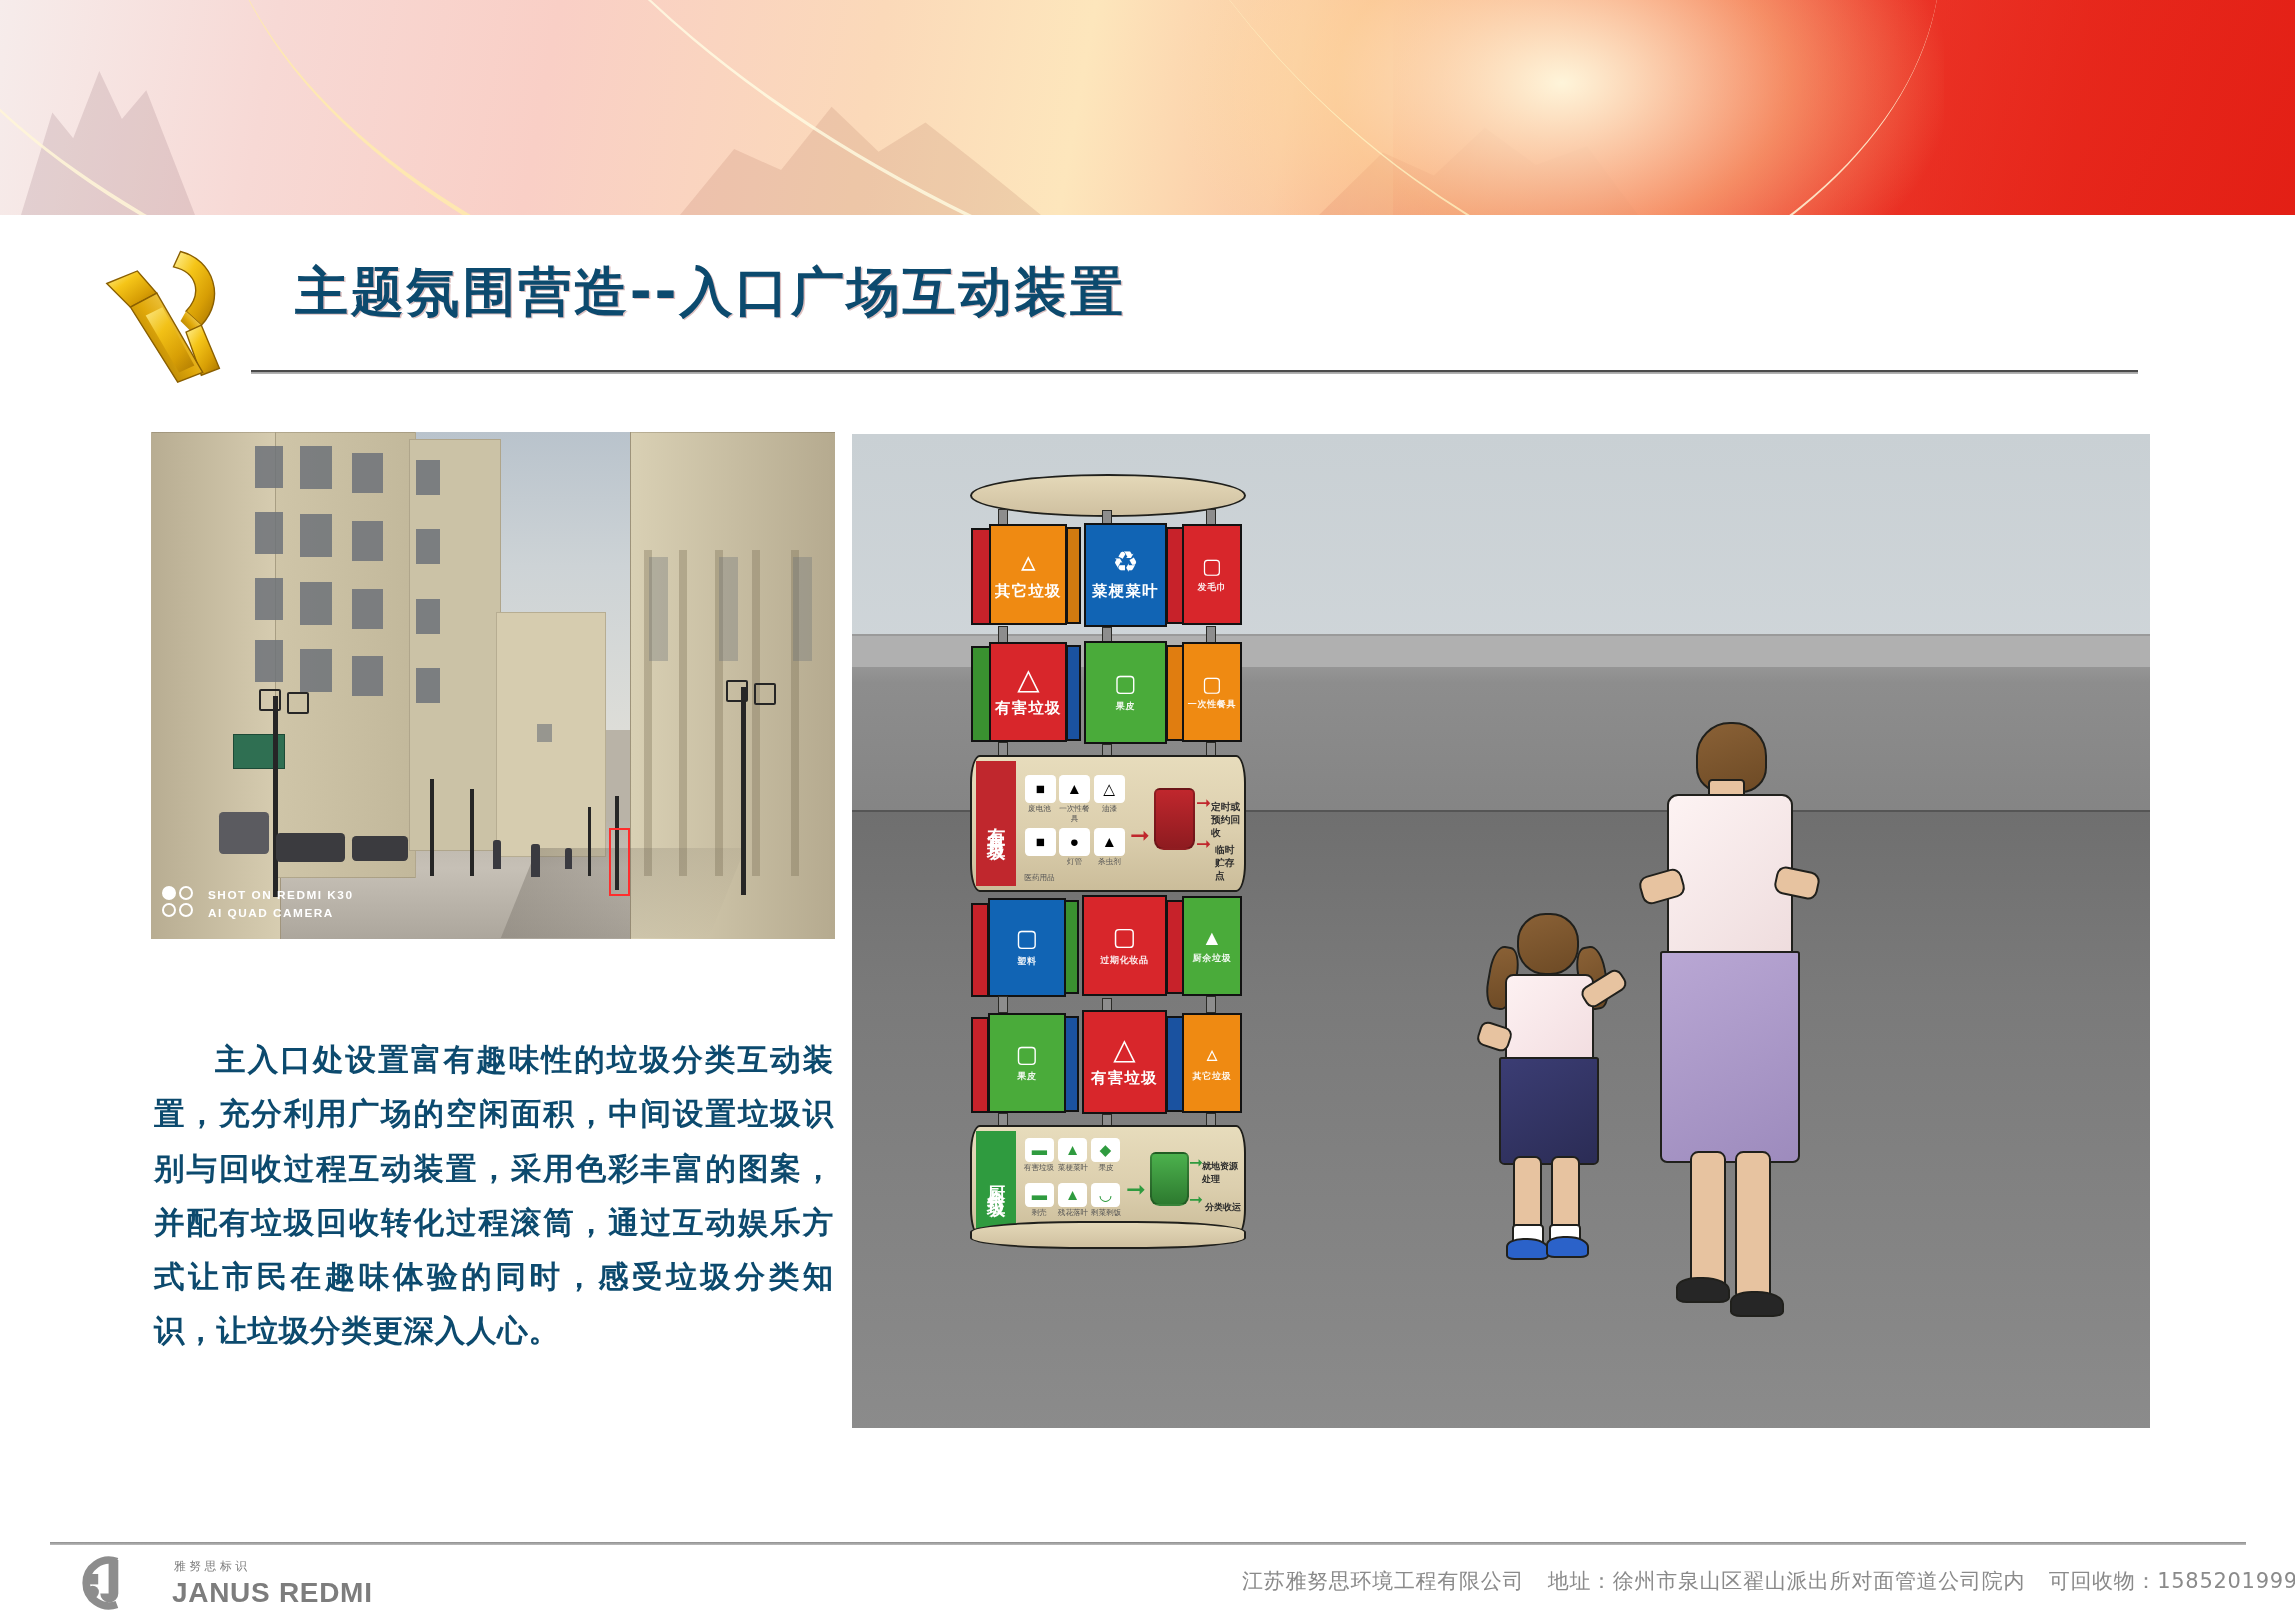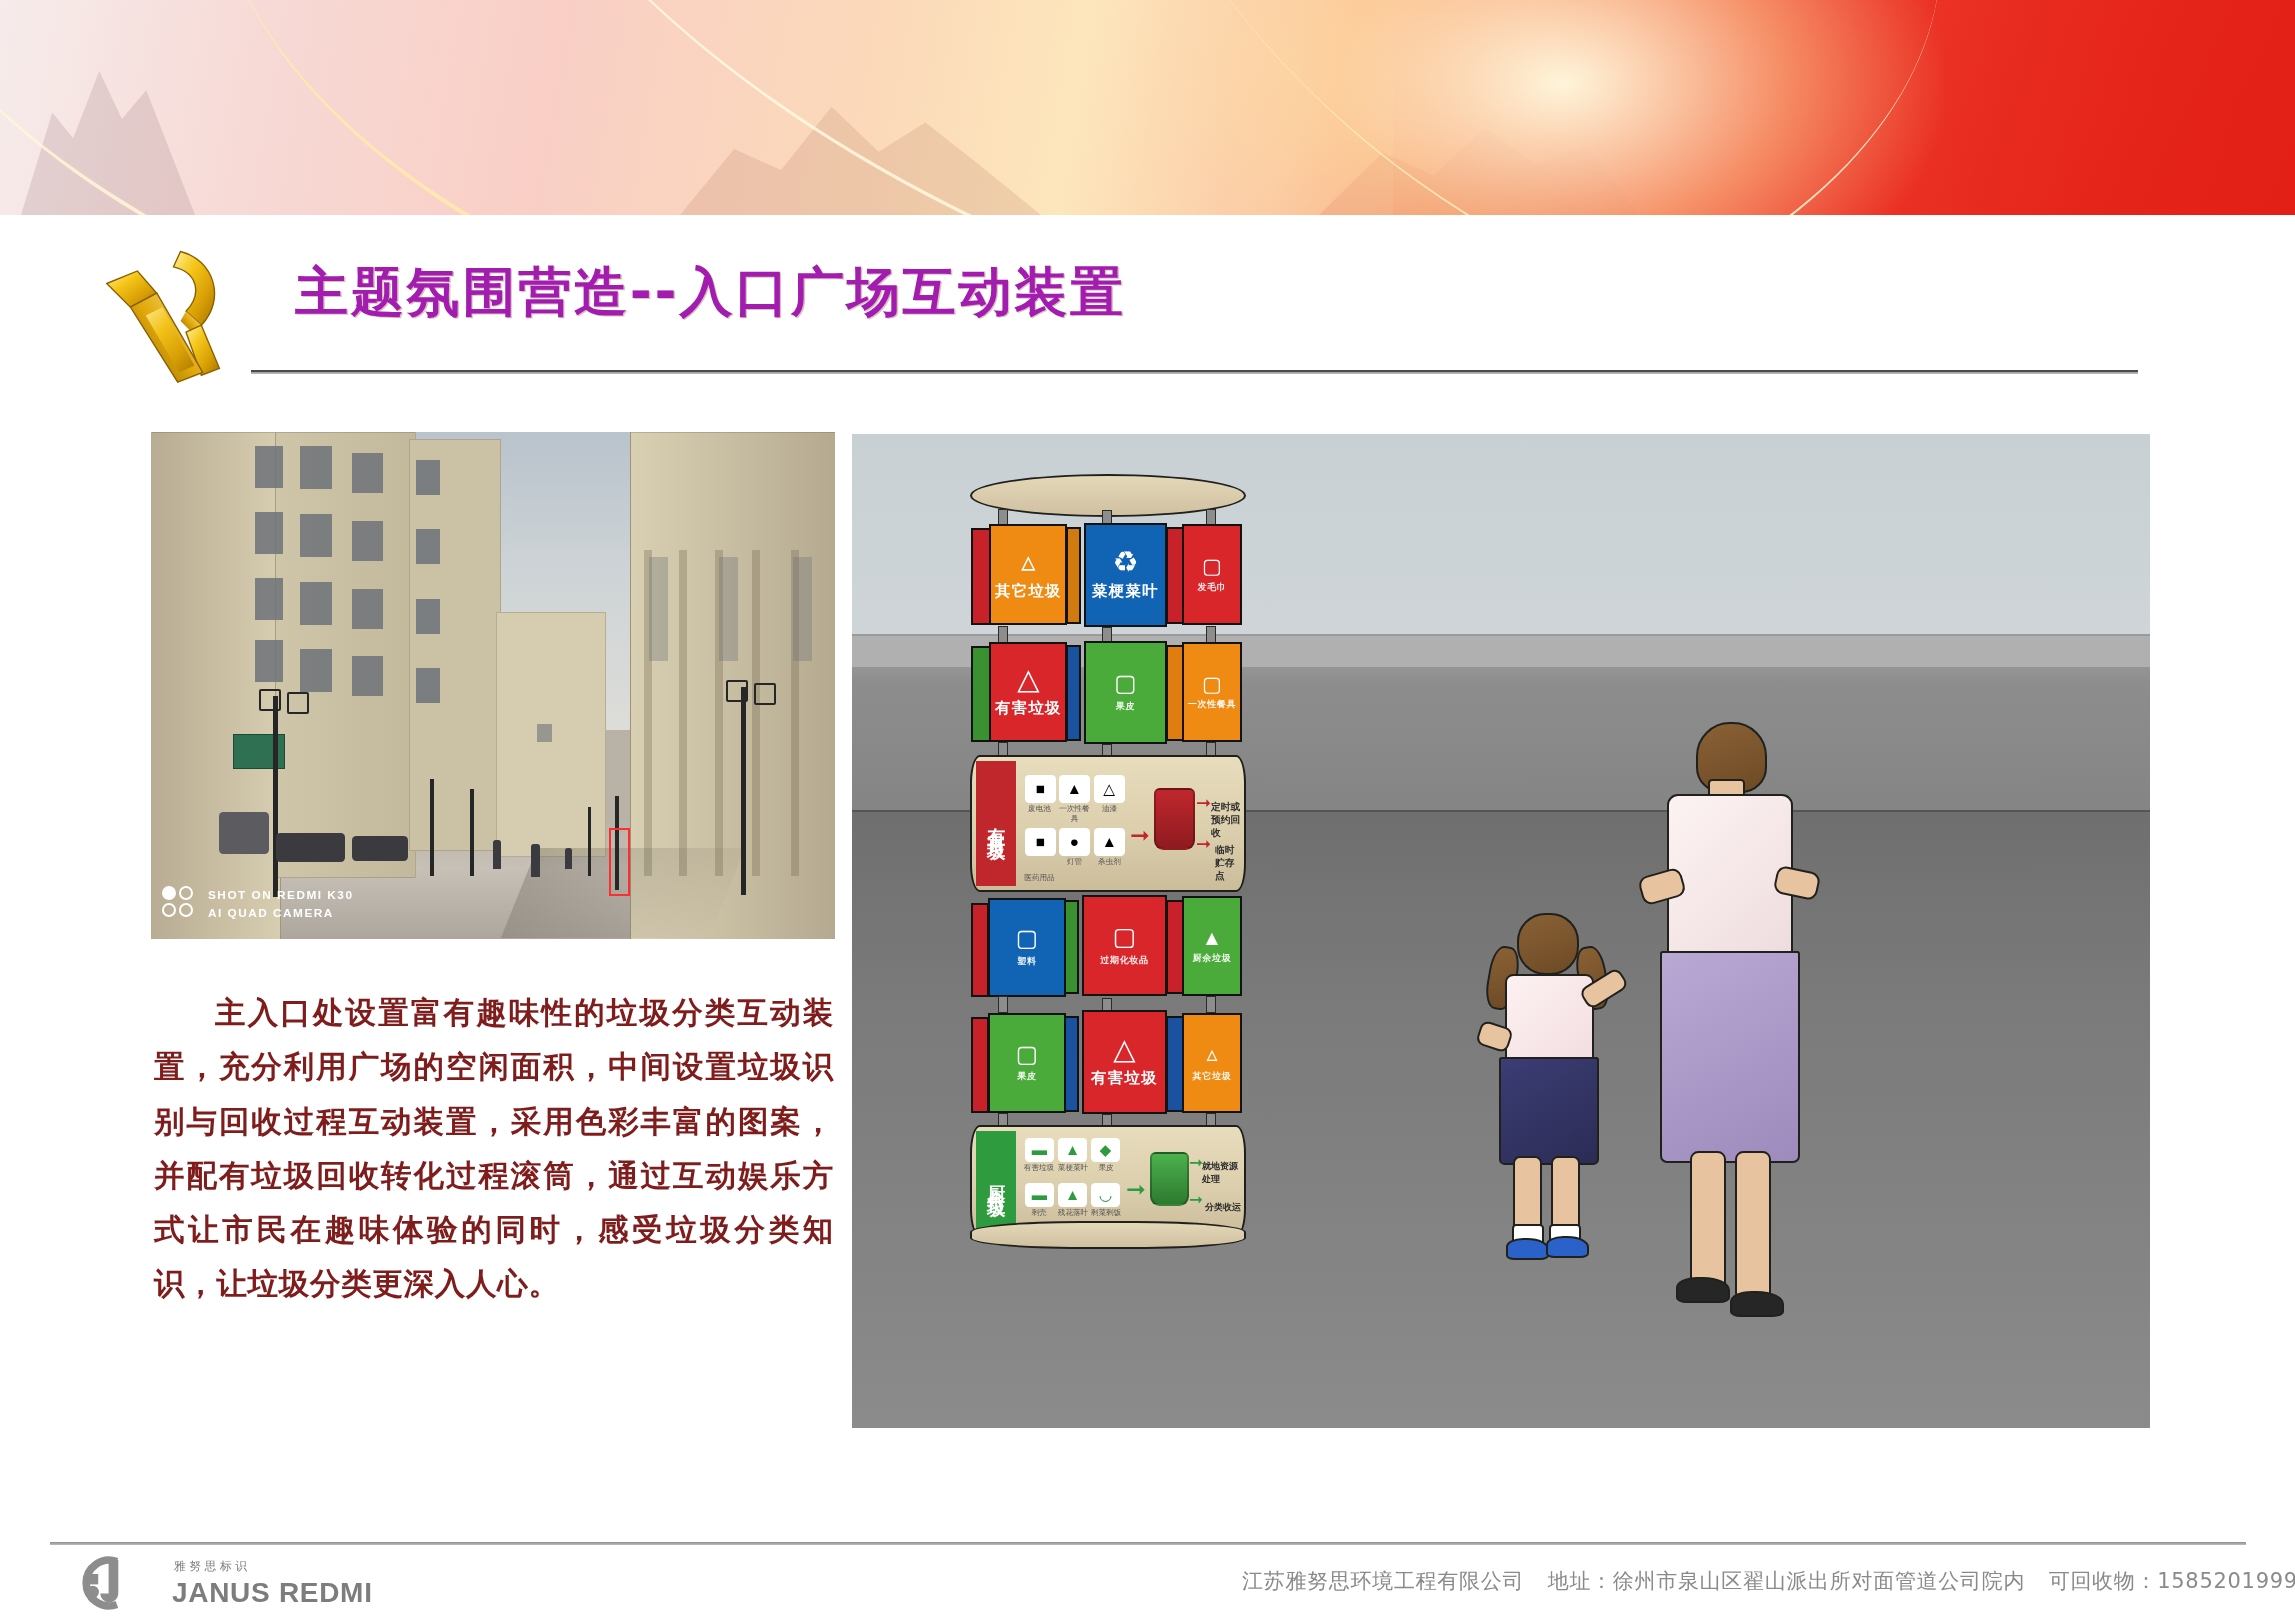--- a/index.html
+++ b/index.html
@@ -54,21 +54,21 @@
   .banner .rwedge{position:absolute;right:0;top:0;width:902px;height:215px;
     background:linear-gradient(115deg,rgba(232,40,28,0) 0%,rgba(232,40,28,.55) 55%,rgba(226,30,20,.85) 100%);}
 
   
   .title-row{position:absolute;left:0;top:229px;width:2295px;height:160px;}
   .emblem{position:absolute;left:97px;top:10.4px;width:160px;height:146px;}
   .emblem svg{display:block;}
   .page-title{
     position:absolute;left:295px;top:28px;
     font-size:53px;font-weight:bold;letter-spacing:2.8px;
-    color:#a21caf;
+    color:#0c4a6e;
     font-family:"DejaVu Sans","Liberation Sans",sans-serif;
     text-shadow:1.4px 1.4px 0 rgba(120,0,0,.25);
     white-space:nowrap;
   }
   .title-rule{position:absolute;left:251px;top:370px;width:1887px;height:3.5px;
     background:linear-gradient(to bottom,#4a4a4a 0%,#4a4a4a 40%,#9a9a9a 41%,#b9b9b9 100%);}
 
   
   .photo{
     position:absolute;left:151px;top:432px;width:684px;height:507px;
@@ -101,22 +101,22 @@
     border:2.1px solid #ff2d2d;background:transparent;}
   .shopsign{position:absolute;left:82px;top:302px;width:50px;height:33px;
     background:#2f6f52;border:0.7px solid #1d4a36;}
   .wm-icons{position:absolute;left:11px;bottom:18px;width:39px;height:35px;}
   .wm-dot{position:absolute;border:2.1px solid #fff;border-radius:50%;width:10.4px;height:10.4px;}
   .wm-txt{position:absolute;left:57px;bottom:16.7px;color:#fff;font-size:11.8px;
     letter-spacing:1.5px;font-weight:bold;line-height:1.5;}
 
   
   .body-text{
-    position:absolute;left:154px;top:986px;width:680px;
-    font-size:30.5px;line-height:1.78;font-weight:bold;color:#7f1d1d;
+    position:absolute;left:154px;top:1033px;width:680px;
+    font-size:30.5px;line-height:1.78;font-weight:bold;color:#0c4a6e;
     font-family:"DejaVu Sans","Liberation Sans",sans-serif;
     text-indent:61px;letter-spacing:0.7px;text-align:justify;
   }
 
   
   .render{
     position:absolute;left:852px;top:434px;width:1298px;height:994px;
     overflow:hidden;
     background:linear-gradient(to bottom,#c9d0d4 0%,#d8dde0 55%,#e4e7e8 99%);
   }

